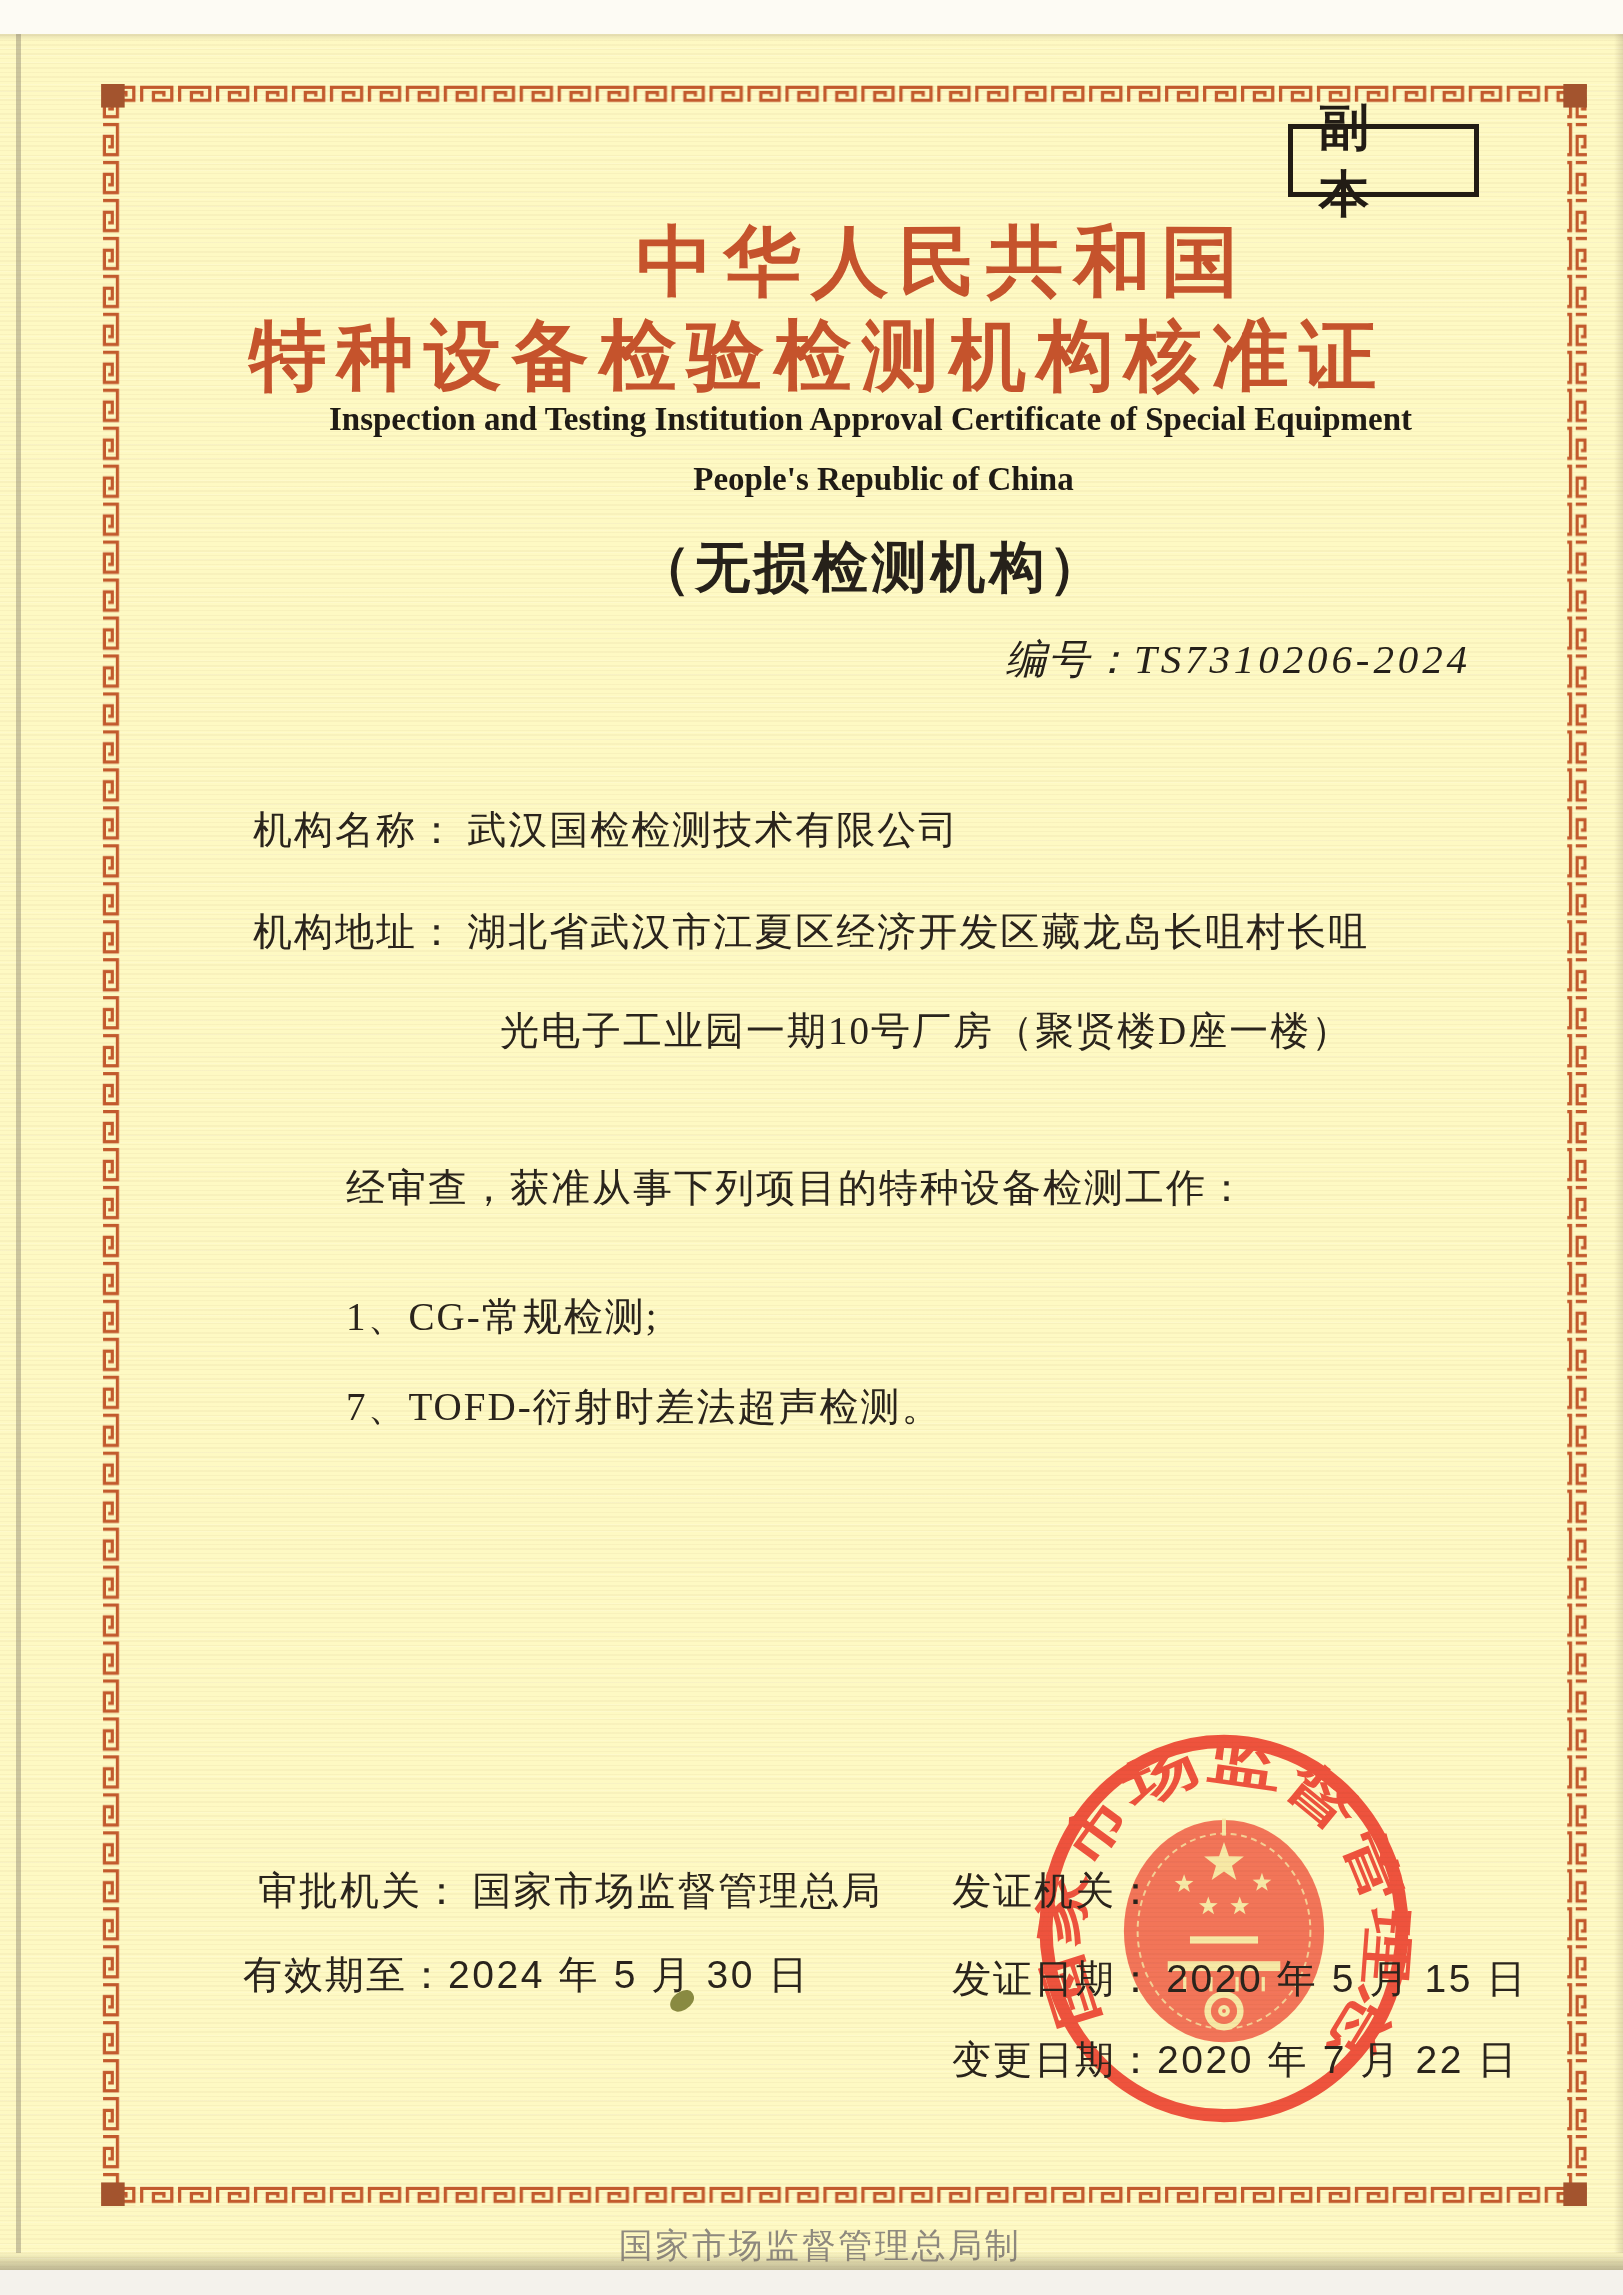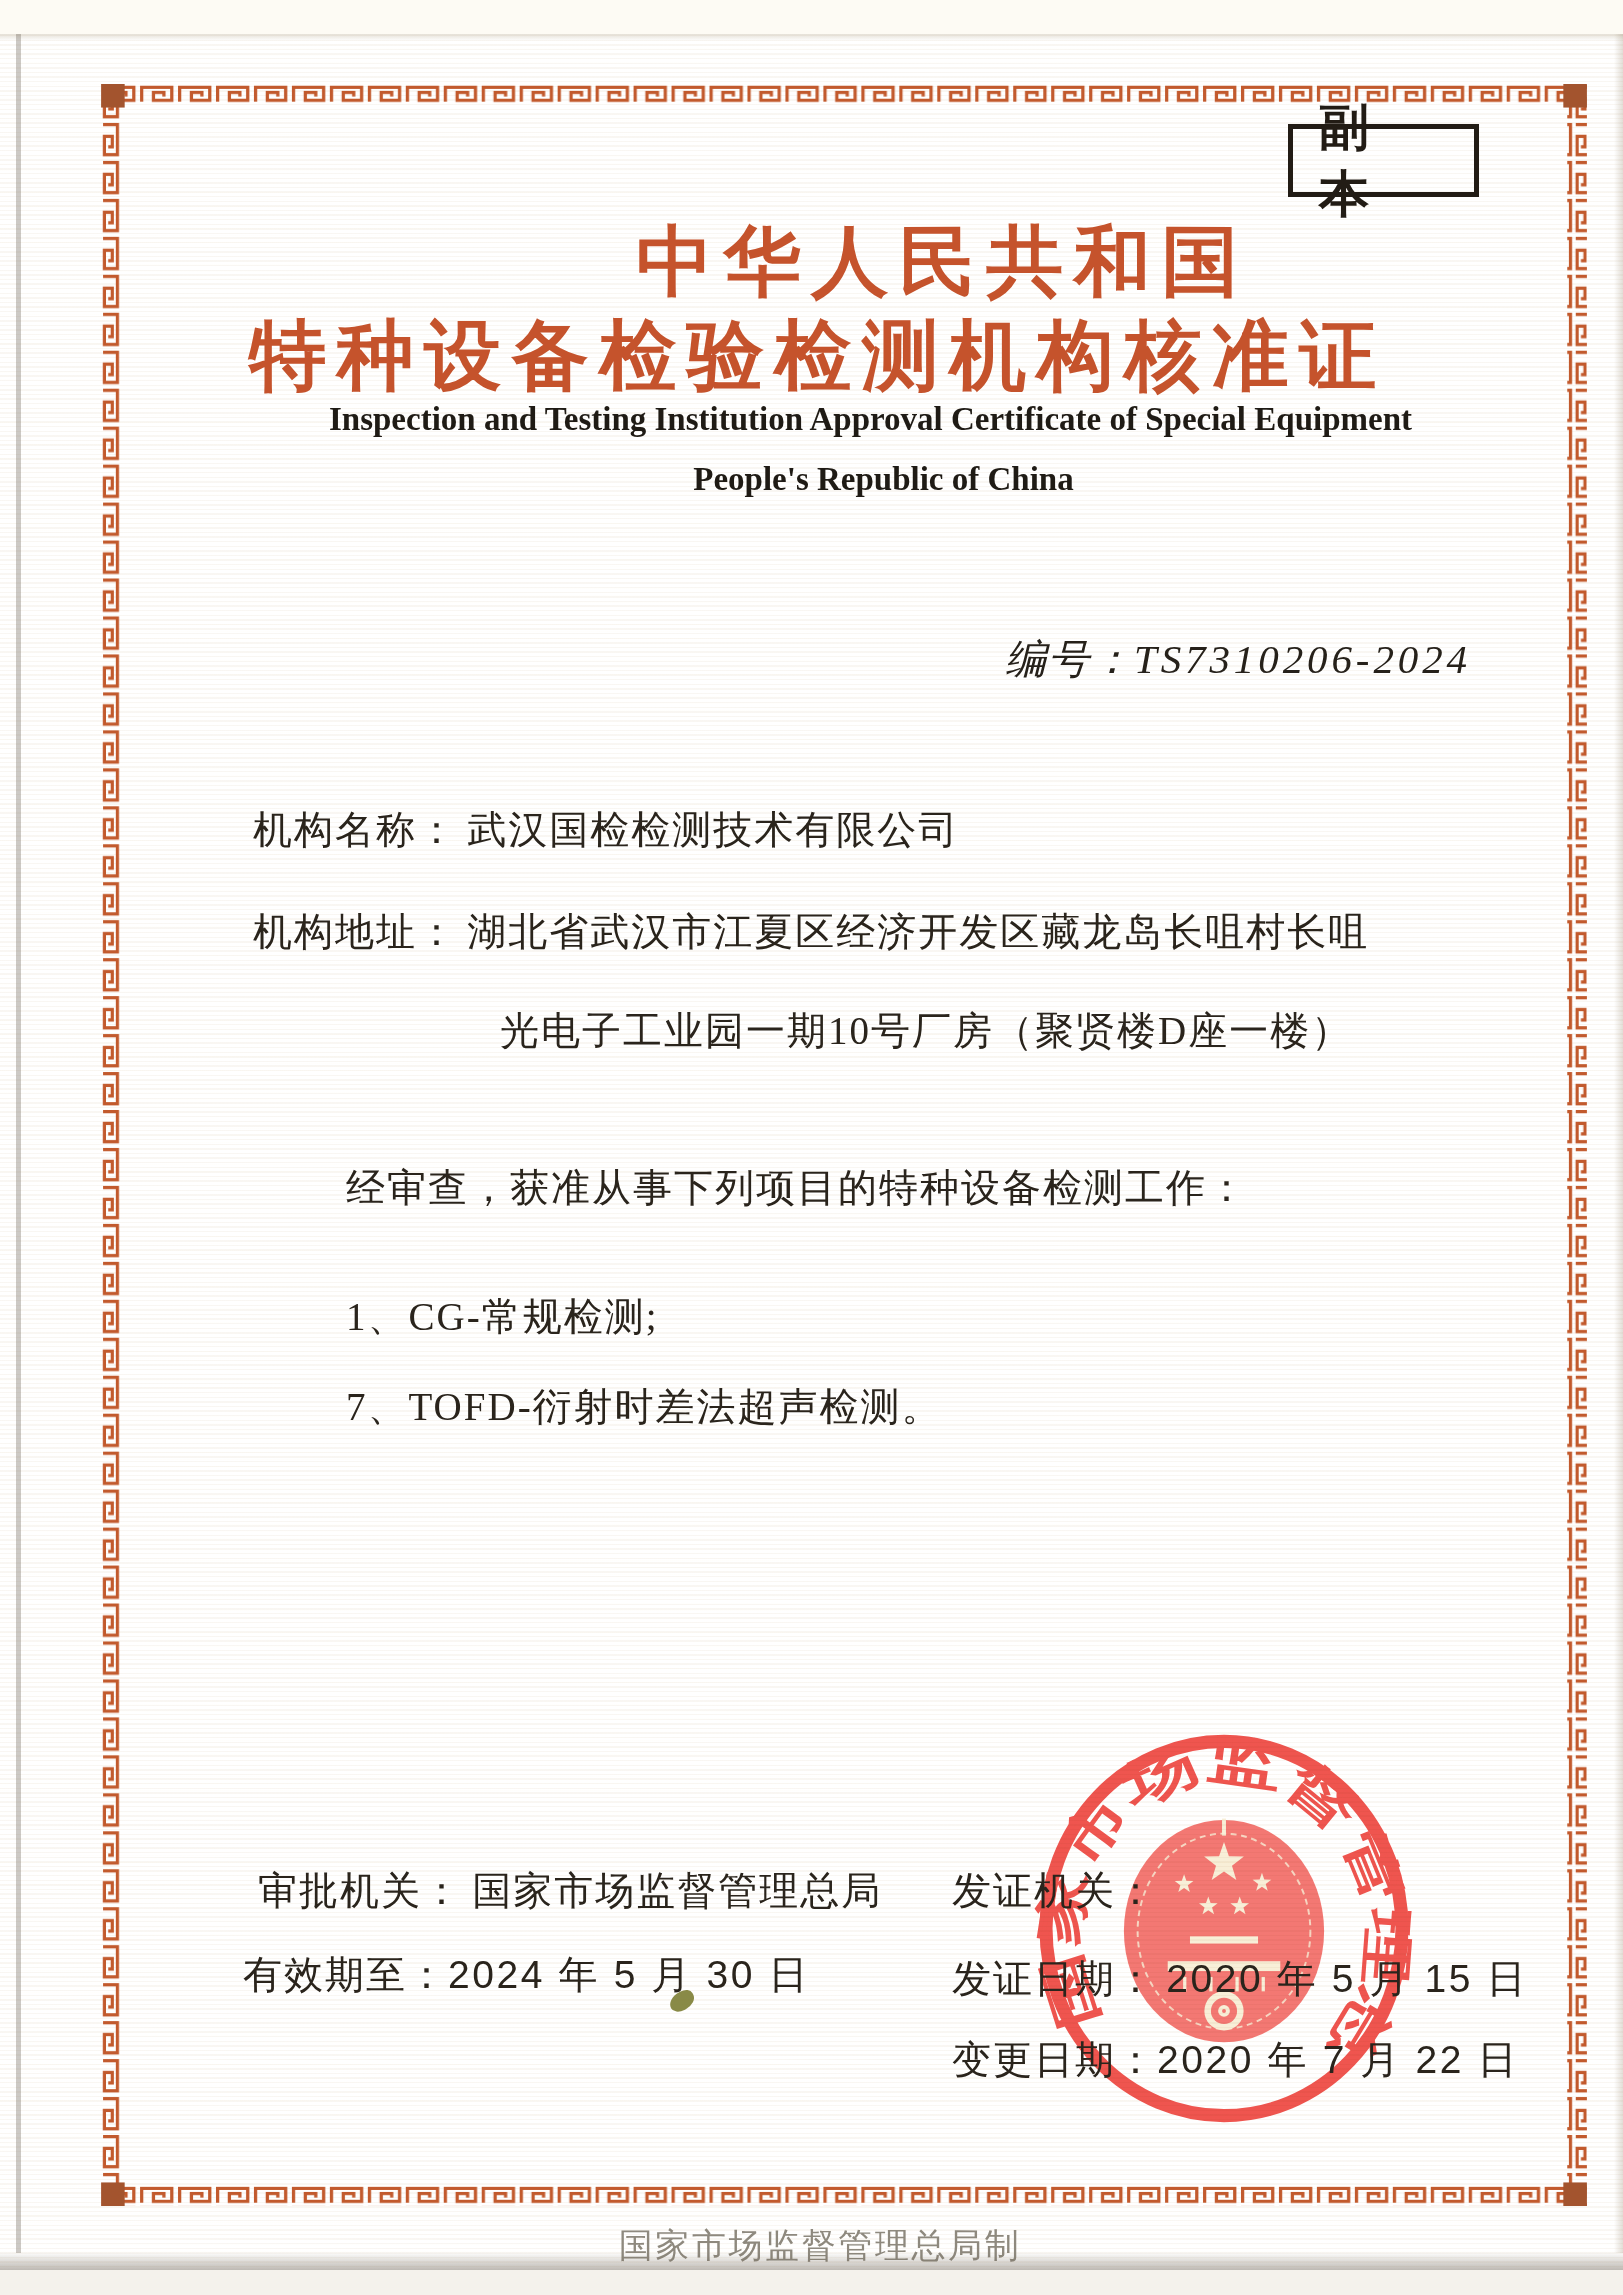--- a/index.html
+++ b/index.html
@@ -1,18 +1,18 @@
 <!DOCTYPE html>
 <html style="font-size:10.5px"><head>
 <meta charset="utf-8">
 <style>
   html,body{margin:0;padding:0;background:#d8d4cb;}
   .stage{
     position:relative;width:1623px;height:2295px;overflow:hidden;
-    background:#ffffff;
+    background:#fef9c3;
     font-family:"Liberation Serif",serif;
     color:#26211a;
   }
   
   .stage::before{
     content:"";position:absolute;inset:0;pointer-events:none;z-index:0;
     background:
       repeating-linear-gradient(0deg, rgba(190,162,118,.09) 0 1.3px, rgba(255,255,255,0) 1.3px 4.6px),
       repeating-linear-gradient(0deg, rgba(255,252,242,.18) 0 0.7px, rgba(255,255,255,0) 0.7px 7.2px);
   }
@@ -98,20 +98,21 @@
   </svg>
 
   <div class="copy-box">
     <span>副本</span>
   </div>
 
   <div class="t-cn t-cn1">中华人民共和国</div>
   <div class="t-cn t-cn2">特种设备检验检测机构核准证</div>
   <div class="t-en t-en1">Inspection and Testing Institution Approval Certificate of Special Equipment</div>
   <div class="t-en t-en2">People's Republic of China</div>
+  <div class="subtitle">（无损检测机构）</div>
 
   <div class="serial">
     <span>编号：</span><span class="val">TS7310206-2024</span>
   </div>
 
   <div class="line l-name">
     <span>机构名称：</span><span class="gap"></span><span>武汉国检检测技术有限公司</span>
   </div>
   <div class="line l-addr1">
     <span>机构地址：</span><span class="gap"></span><span>湖北省武汉市江夏区经济开发区藏龙岛长咀村长咀</span>

